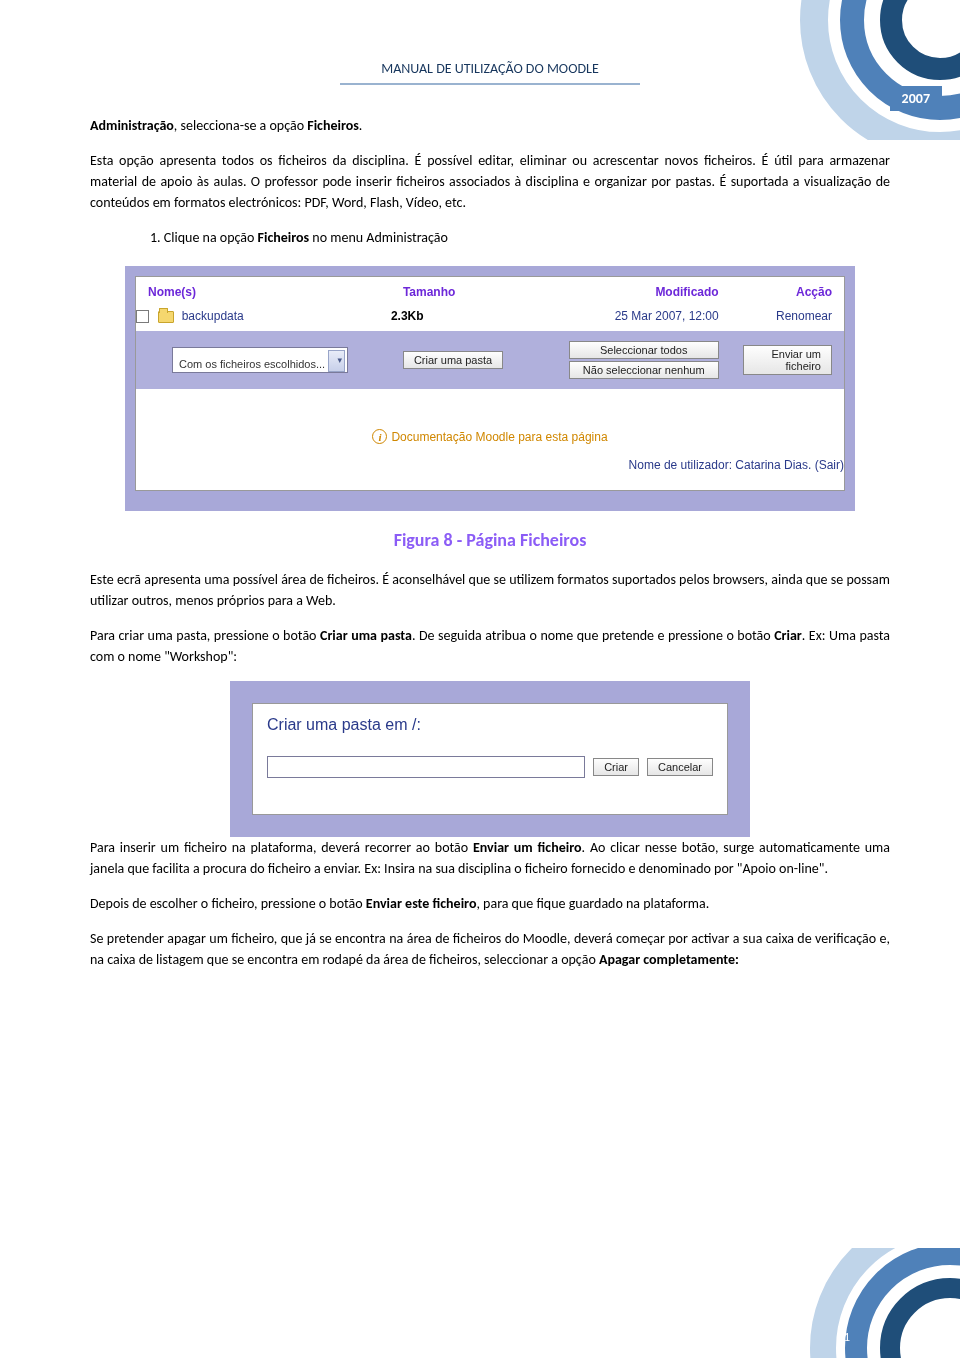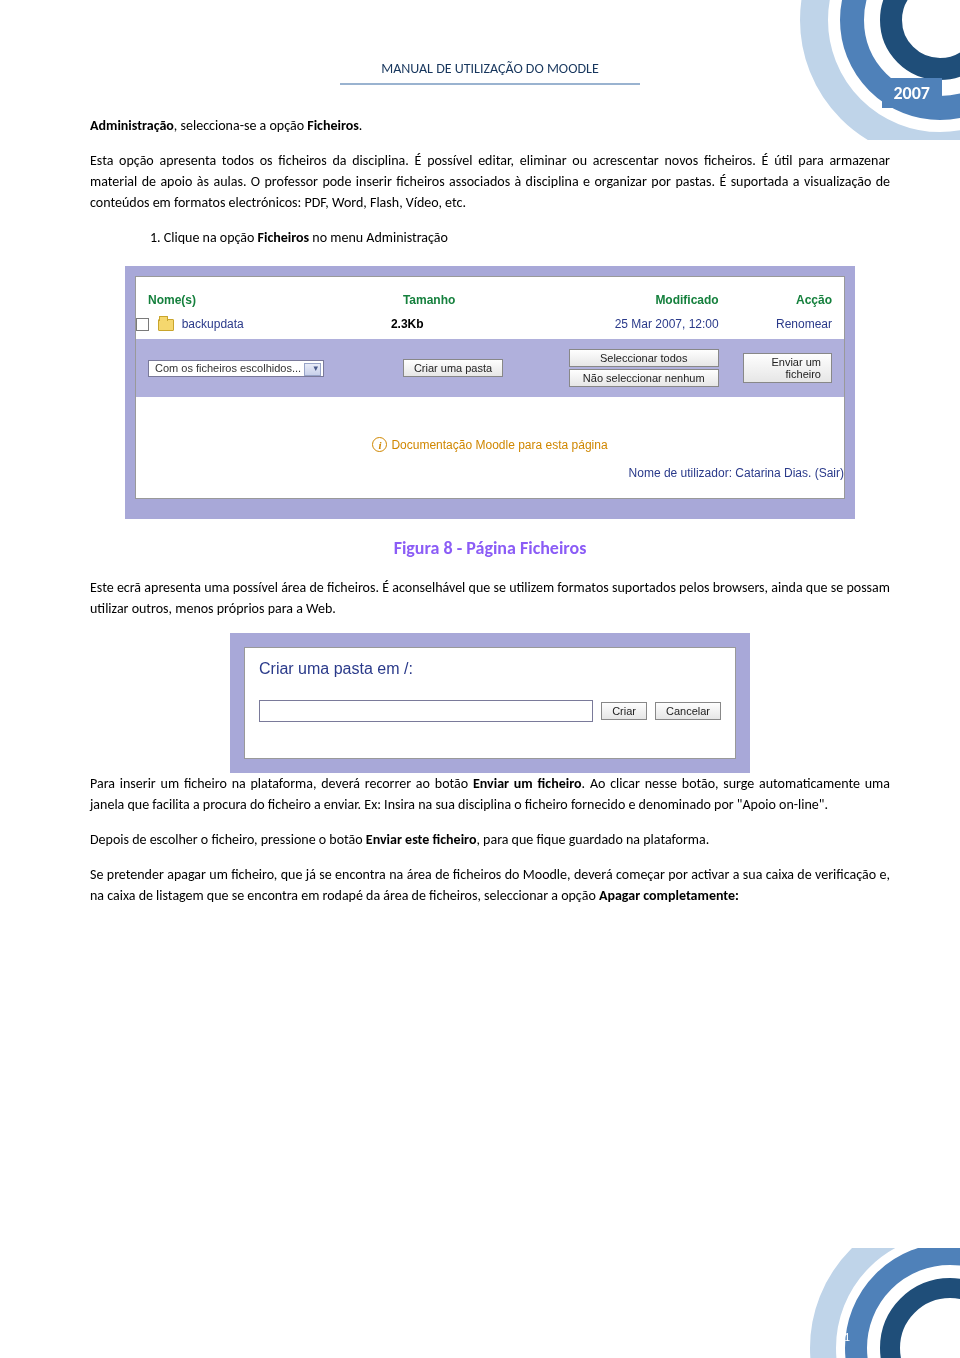--- a/index.html
+++ b/index.html
@@ -42,26 +42,26 @@
   }
   .arc-inner {
     position: absolute;
     top: -40px; right: -40px;
     width: 120px; height: 120px;
     border: 22px solid #1f4e79;
     border-radius: 50%;
   }
   .year-badge {
     position: absolute;
-    top: 78px; right: 18px;
+    top: 86px; right: 18px;
     background: #4f81b9;
     color: #fff;
     font-weight: bold;
     padding: 4px 12px;
-    font-size: 18px;
+    font-size: 14px;
   }
   .doc-title {
     text-align: center;
     font-size: 14px;
     color: #17365d;
     font-weight: normal;
     margin-bottom: 6px;
   }
   .title-underline {
     width: 300px;
@@ -101,23 +101,23 @@
     border: 1px solid #999;
   }
   .files-table {
     width: 100%;
     border-collapse: collapse;
     font-family: Tahoma, Arial, sans-serif;
     font-size: 12px;
   }
   .files-table th {
     text-align: left;
-    padding: 16px 12px 6px 12px;
+    padding: 8px 12px 6px 12px;
     font-weight: bold;
-    color: #15803d;
+    color: #6d28d9;
   }
   .files-table th.right { text-align: right; }
   .files-table td {
     padding: 4px 12px 8px 0;
     vertical-align: middle;
   }
   .folder-icon {
     display: inline-block;
     width: 16px; height: 12px;
     background: #f5d76e;
@@ -149,24 +149,25 @@
   .file-bold { font-weight: bold; }
   .files-actions-row td {
     background: #b0b0dc;
     padding: 10px 12px;
   }
   .select-box {
     display: inline-block;
     background: #fff;
     border: 1px solid #7a7a9a;
     font-size: 11px;
-    padding: 1px 22px 2px 6px;
+    padding: 10px 22px 2px 6px;
     color: #333;
     position: relative;
     vertical-align: middle;
+    margin-left: 24px;
   }
   .select-box::after {
     content: "";
     position: absolute;
     right: 2px; top: 2px;
     width: 15px; height: calc(100% - 4px);
     background: linear-gradient(#e8ecf8, #c8d0ea);
     border: 1px solid #98a4c8;
   }
   .select-box::before {
@@ -222,21 +223,21 @@
     font-family: Tahoma, Arial, sans-serif;
     font-size: 12px;
     color: #2a3a8a;
     padding-bottom: 18px;
   }
   
   .create-panel {
     width: 520px;
     margin: 14px auto 0 auto;
     background: #a8a8d8;
-    padding: 14px;
+    padding: 22px;
   }
   .create-inner {
     background: #fff;
     border: 1px solid #999;
     padding: 12px 14px 36px 14px;
     font-family: Tahoma, Arial, sans-serif;
   }
   .create-title {
     color: #2a3a8a;
     font-size: 16px;
@@ -362,20 +363,23 @@
       <div class="user-line">
         <span>Nome de utilizador: Catarina Dias. (</span><span>Sair</span><span>)</span>
       </div>
     </div>
   </div>
 
   <p class="fig-caption">Figura 8 - Página Ficheiros</p>
 
   <p class="body-text">Este ecrã apresenta uma possível área de ficheiros. É aconselhável que se utilizem formatos suportados pelos browsers, ainda que se possam utilizar outros, menos próprios para a Web.</p>
 
+  <p class="body-text">
+    <span>Para criar uma pasta, pressione o botão </span><b>Criar uma pasta</b><span>. De seguida atribua o nome que pretende e pressione o botão </span><b>Criar</b><span>. Ex: Uma pasta com o nome "Workshop":</span>
+  </p>
 
   <div class="create-panel">
     <div class="create-inner">
       <div class="create-title">Criar uma pasta em /:</div>
       <div class="create-row">
         <div class="text-input"></div>
         <span class="btn">Criar</span>
         <span class="btn">Cancelar</span>
       </div>
     </div>

